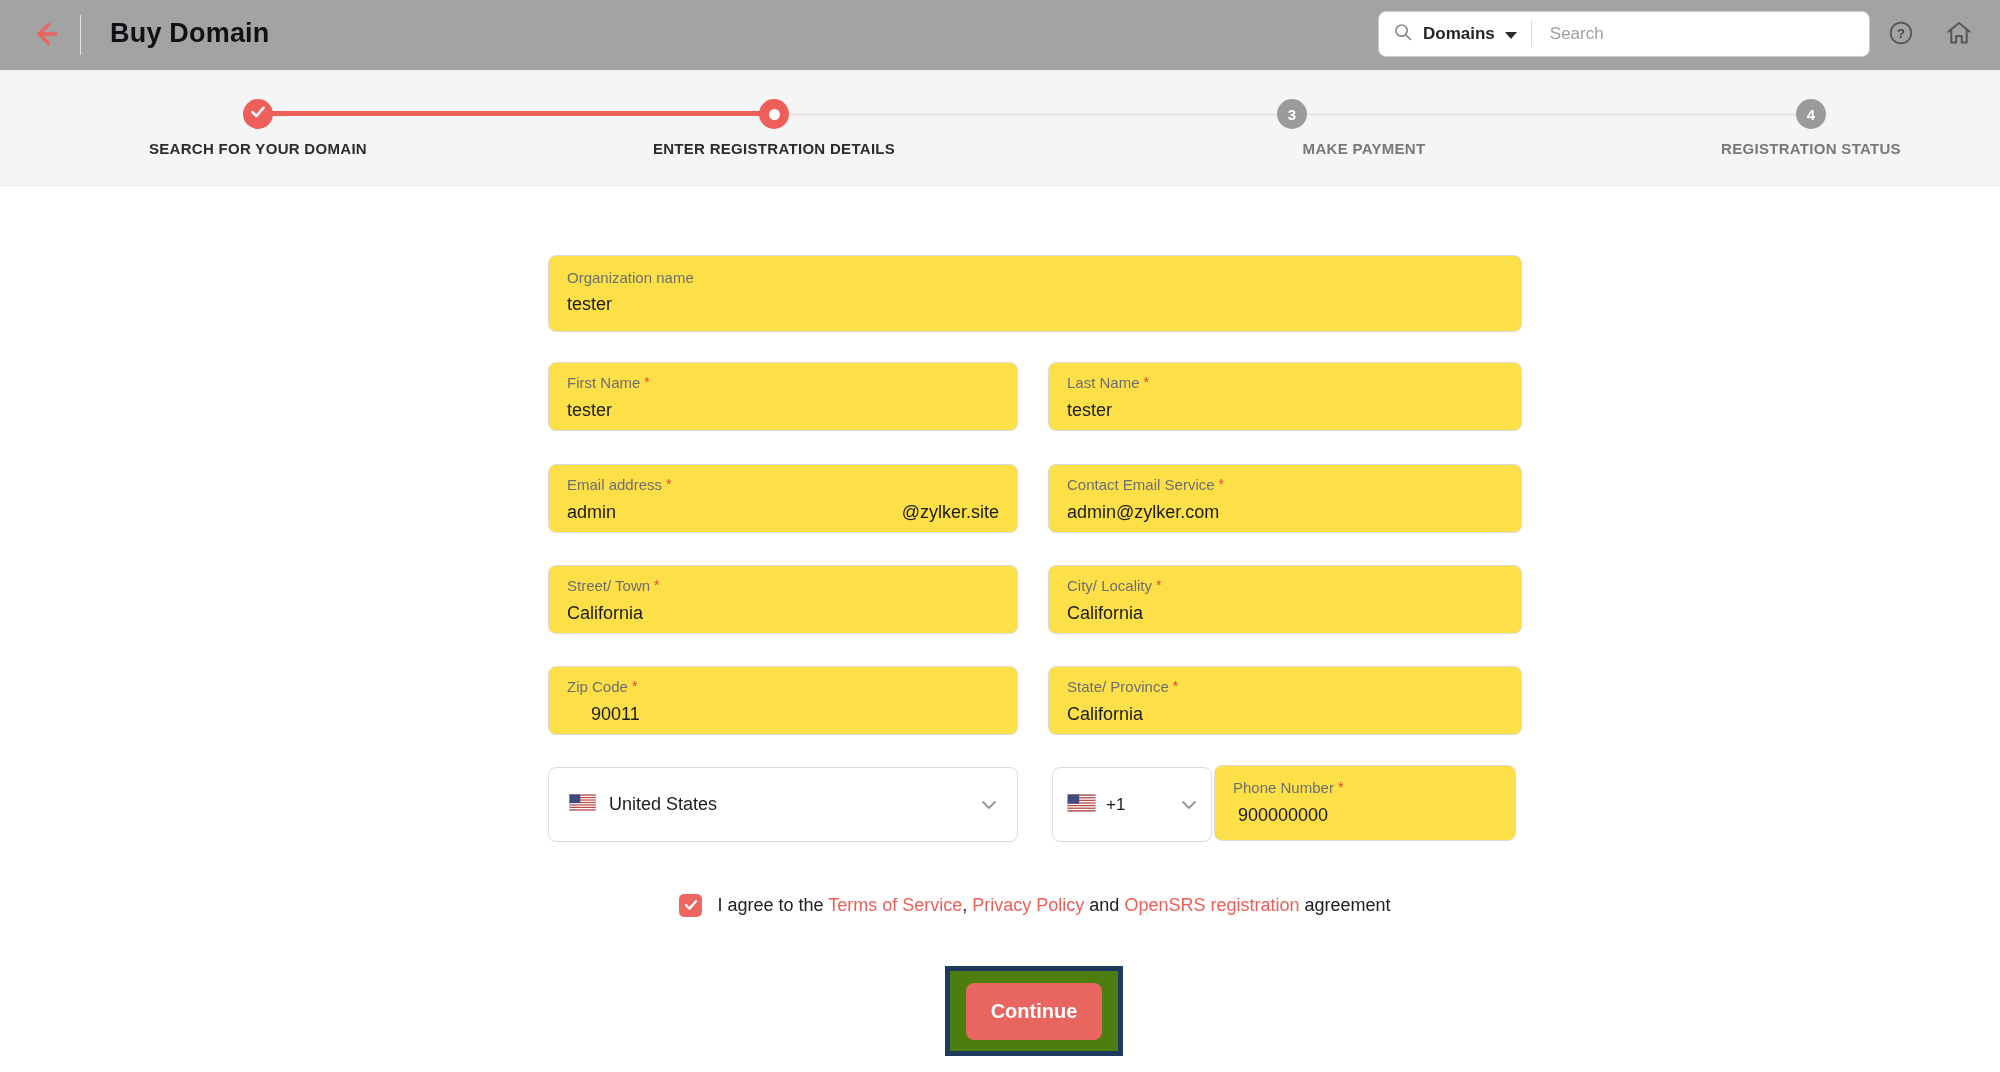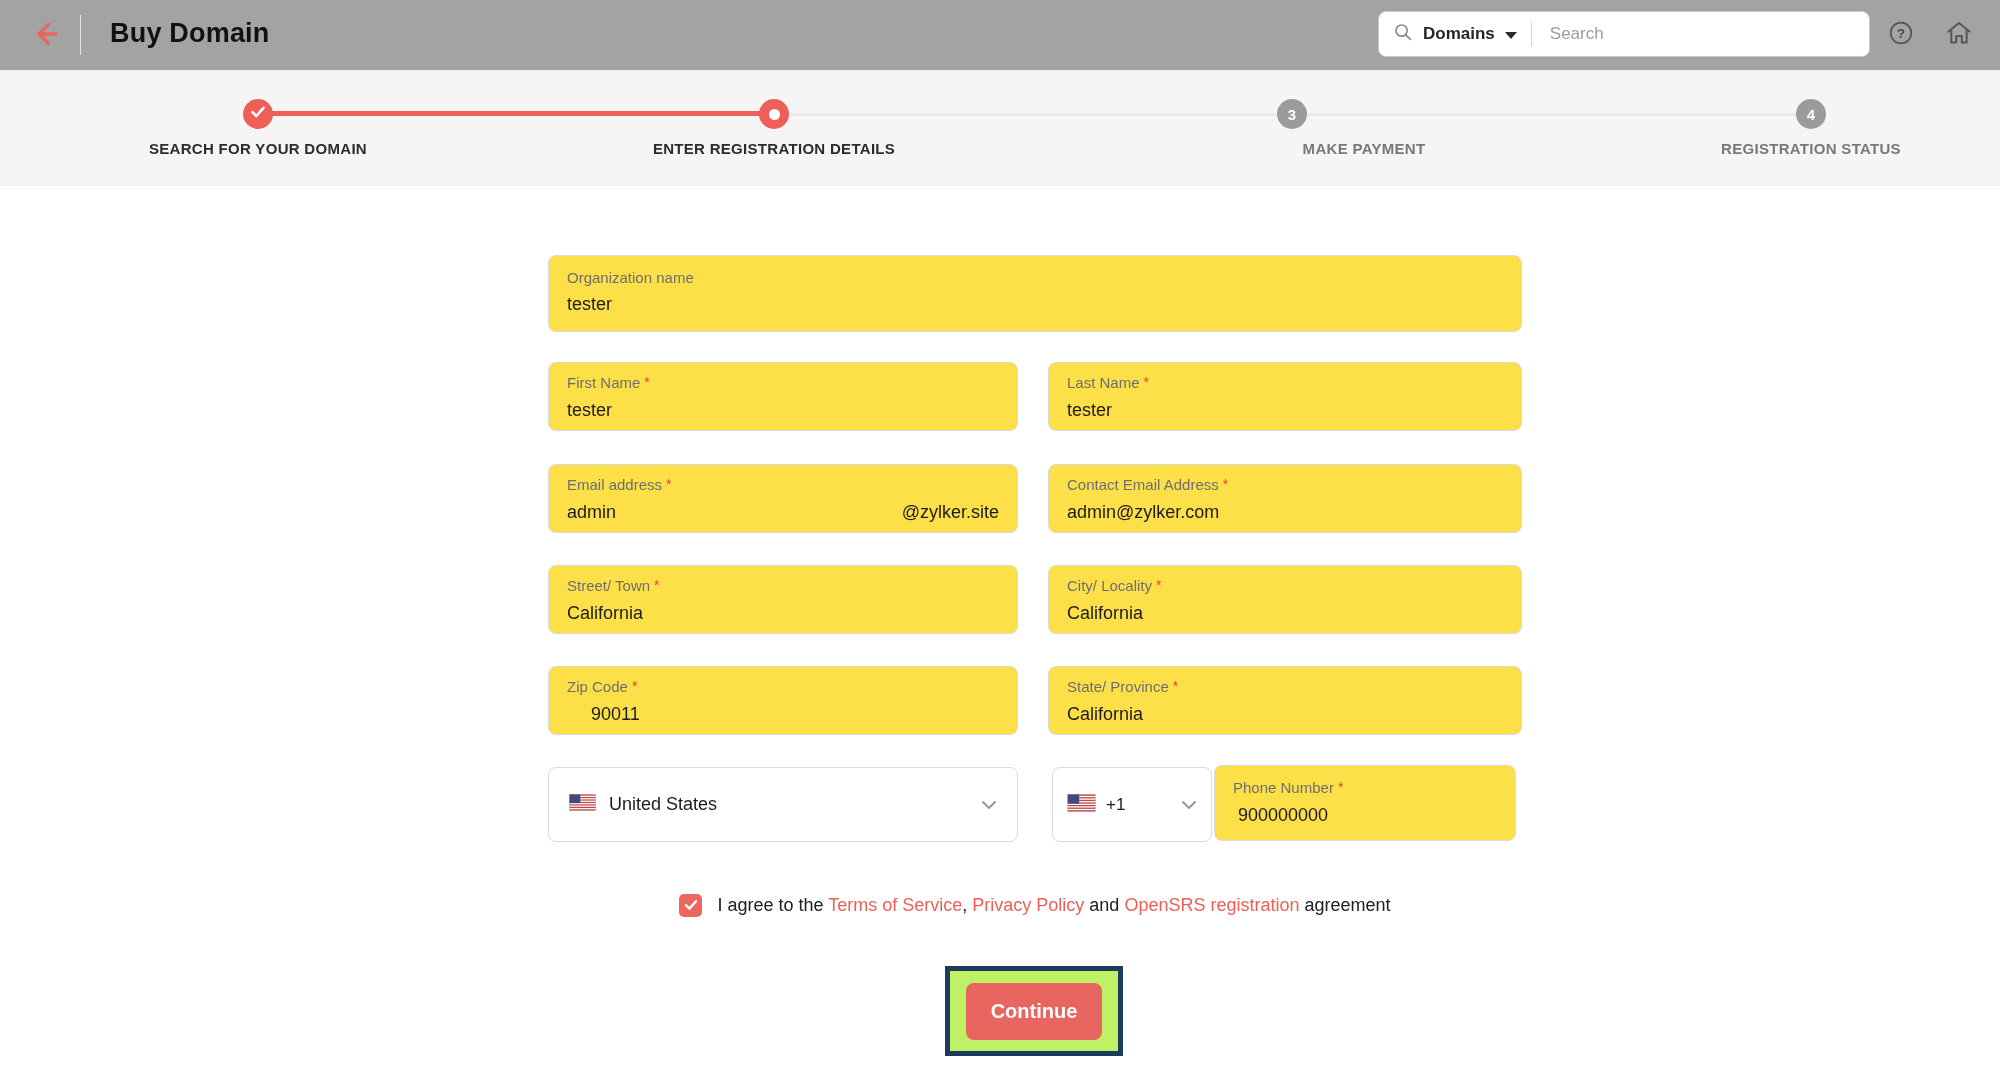--- a/index.html
+++ b/index.html
@@ -62,21 +62,21 @@
   .chev{flex:0 0 auto;}
   
   .agree-row{position:absolute;left:548px;top:894px;width:974px;display:flex;align-items:center;
     justify-content:center;gap:15px;}
   .checkbox{width:23px;height:23px;border-radius:5px;background:#ee6660;display:flex;align-items:center;
     justify-content:center;cursor:pointer;flex:0 0 auto;}
   .agree-text{font-size:18px;color:#202024;white-space:nowrap;}
   .agree-link{color:#ec5f59;cursor:pointer;}
   
   .continue-wrap{position:absolute;left:945px;top:966px;width:178px;height:90px;box-sizing:border-box;
-    border:5px solid #1d3a5f;background:#bef264;display:flex;align-items:center;justify-content:center;}
+    border:5px solid #1d3a5f;background:#4d7c0f;display:flex;align-items:center;justify-content:center;}
   .continue-btn{width:136px;height:57px;background:#e9655f;border:none;border-radius:8px;color:#fff;
     font-size:20px;font-weight:700;cursor:pointer;font-family:"Liberation Sans", sans-serif;}
 </style>
 </head>
 <body>
 
 <div class="header">
   <button class="back-btn">
     <span>
       <svg width="34" height="34" viewBox="0 0 34 34">
@@ -165,21 +165,21 @@
 
 <div class="field" style="left:548px;top:464px;width:470px;height:69px;">
   <div class="f-label"><span>Email address</span><span class="req">*</span></div>
   <div class="f-value value-row">
     <span>admin</span>
     <span class="email-suffix">@zylker.site</span>
   </div>
 </div>
 
 <div class="field" style="left:1048px;top:464px;width:474px;height:69px;">
-  <div class="f-label"><span>Contact Email Address</span><span class="req">*</span></div>
+  <div class="f-label"><span>Contact Email Service</span><span class="req">*</span></div>
   <div class="f-value">admin@zylker.com</div>
 </div>
 
 <div class="field" style="left:548px;top:565px;width:470px;height:69px;">
   <div class="f-label"><span>Street/ Town</span><span class="req">*</span></div>
   <div class="f-value">California</div>
 </div>
 
 <div class="field" style="left:1048px;top:565px;width:474px;height:69px;">
   <div class="f-label"><span>City/ Locality</span><span class="req">*</span></div>

